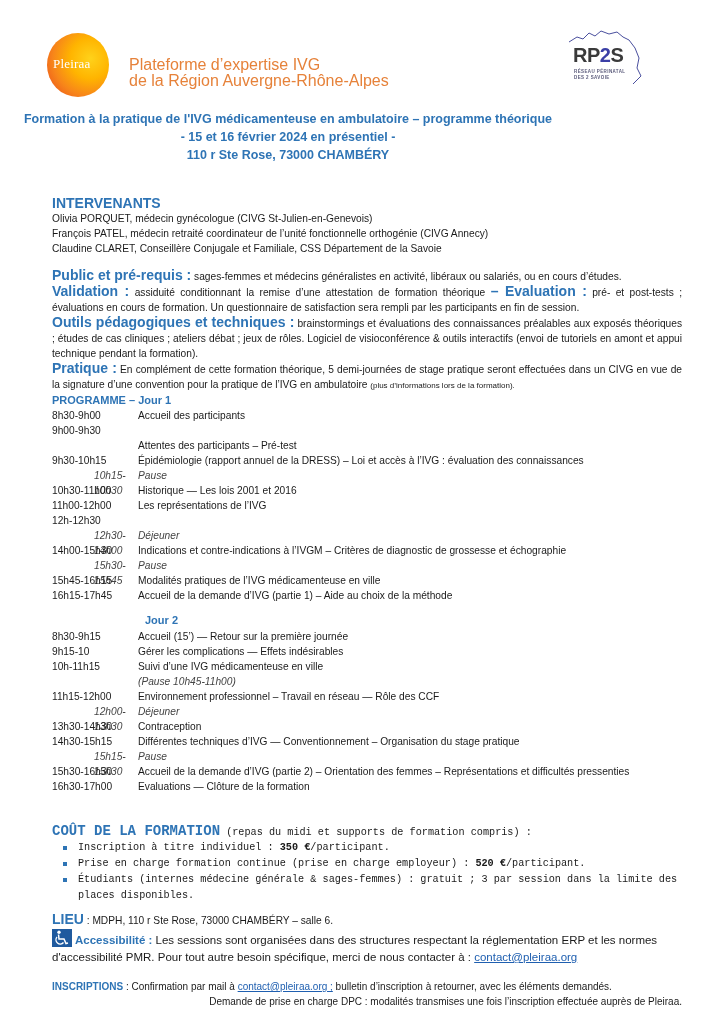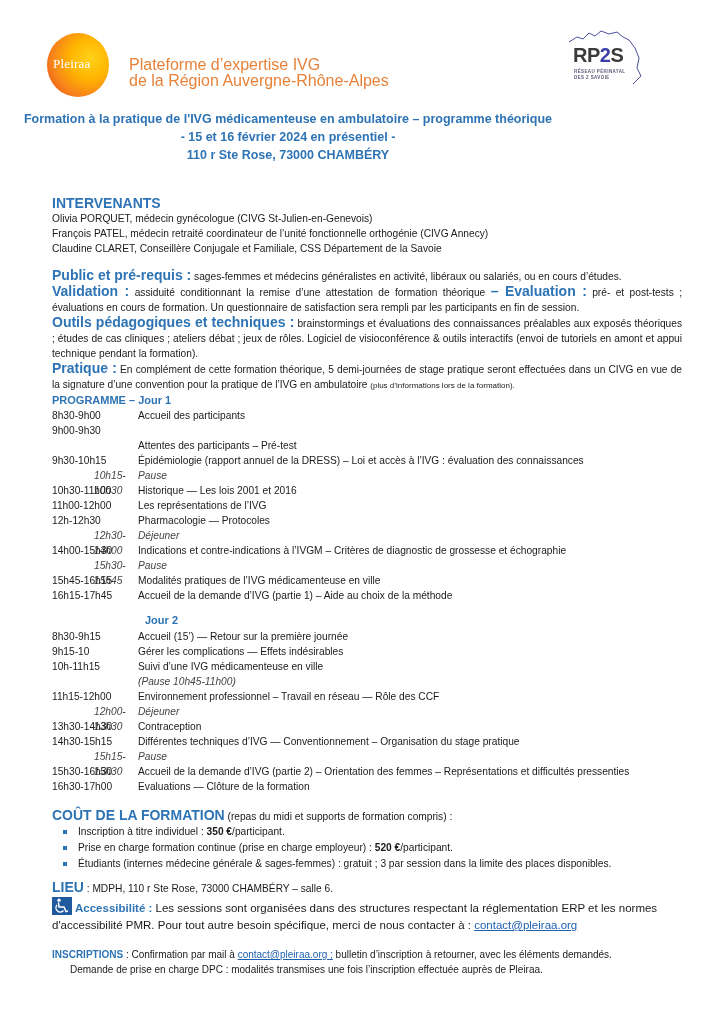--- a/index.html
+++ b/index.html
@@ -30,33 +30,33 @@
   .prog-head { margin-top: 0; color: #2e74b5; font-weight: bold; font-size: 11px; }
   .row { display: flex; height: 15px; }
   .row .time { width: 86px; flex: none; }
   .row .desc { flex: 1; white-space: nowrap; }
   .row.pause { font-style: italic; color: #444; }
   .row.pause .time { width: 86px; padding-left: 42px; }
   .row.pause .ptime { width: 86px; flex: none; }
   .day2-head { margin-top: 10px; padding-left: 93px; color: #2e74b5; font-weight: bold; font-size: 11px; height: 16px; }
   .row.note .desc { font-style: italic; color: #444; }
 
-  .cost { margin-top: 14px; }
+  .cost { margin-top: 30px; font-family: Liberation Mono, monospace; }
   .bullets { list-style: none; padding-left: 11px; }
   .bullets li { position: relative; padding-left: 15px; line-height: 16px; }
   .bullets li .bullet { position: absolute; left: 0; top: 6px; width: 4px; height: 4px; background: #2e74b5; }
 
   .lieu { margin-top: 8px; }
   .access { margin-top: 1px; font-size: 11.5px; line-height: 17px; }
   .wheelchair { display: inline-block; width: 20px; height: 18px; background: #1f5a9e; vertical-align: -3px; margin-right: 3px; position: relative; }
   .wheelchair svg { position: absolute; left: 1px; top: 1px; }
   .link { color: #1f5fb0; text-decoration: underline; }
 
   .inscr { margin-top: 13px; font-size: 10px; line-height: 15px; }
-  .inscr .indent { padding-left: 18px; }
+  .inscr .indent { padding-left: 18px; text-align: right; }
 </style>
 </head>
 <body>
 
 <div class="header">
   <div class="pleiraa-logo">
     <div class="pleiraa-circle"></div>
     <span class="pleiraa-name">Pleiraa</span>
   </div>
   <div class="pleiraa-tagline">
@@ -118,21 +118,20 @@
       <div class="row">
         <span class="time">10h30-11h00</span>
         <span class="desc">Historique — Les lois 2001 et 2016</span>
       </div>
       <div class="row">
         <span class="time">11h00-12h00</span>
         <span class="desc">Les représentations de l’IVG</span>
       </div>
       <div class="row">
         <span class="time">12h-12h30</span>
-        <span class="desc">Pharmacologie — Protocoles</span>
       </div>
       <div class="row pause">
         <span class="time"><span class="ptime">12h30-14h00</span></span>
         <span class="desc">Déjeuner</span>
       </div>
       <div class="row">
         <span class="time">14h00-15h30</span>
         <span class="desc">Indications et contre-indications à l’IVGM – Critères de diagnostic de grossesse et échographie</span>
       </div>
       <div class="row pause">

